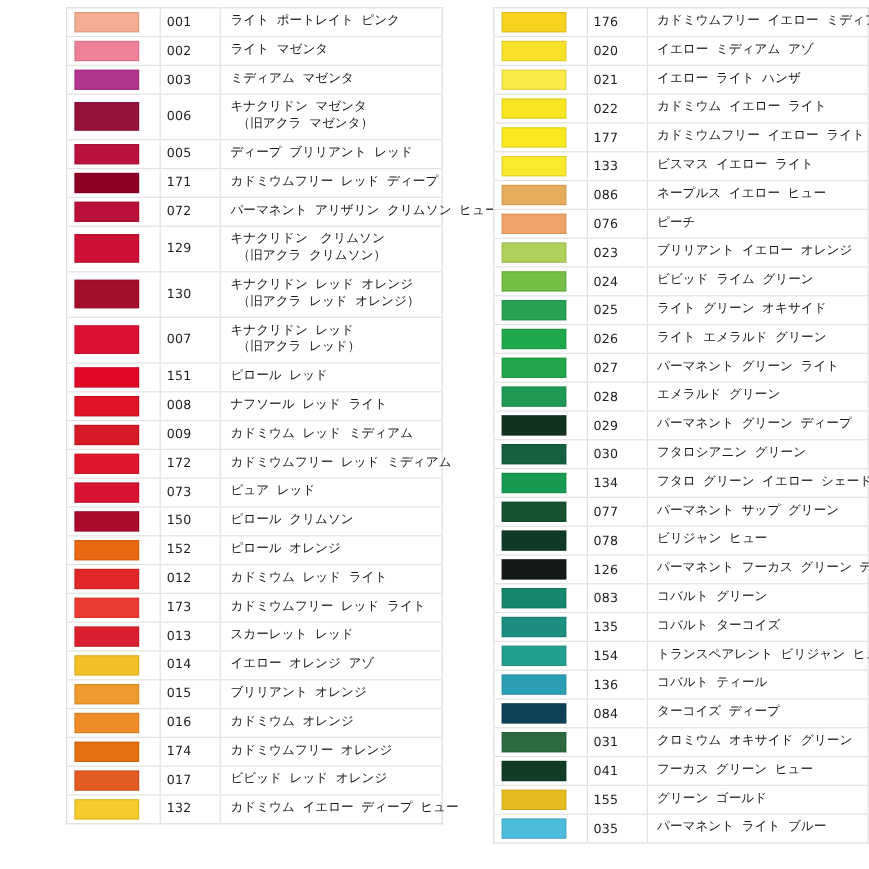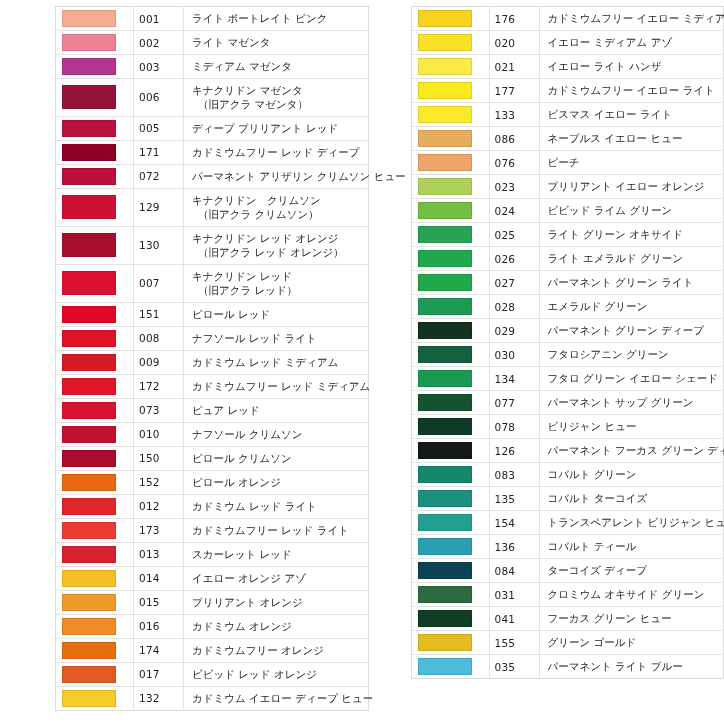--- a/index.html
+++ b/index.html
@@ -67,20 +67,21 @@
     border-right: 1px solid #e2e2e2;
     letter-spacing: 0.2px;
   }
   td.name-cell {
     padding: 2px 4px 2px 8px;
     vertical-align: middle;
     font-size: 10.5px;
     color: #1a1a1a;
     line-height: 1.38;
     white-space: nowrap;
+    font-family: Liberation Mono, monospace;
   }
   .swatch {
     display: block;
     width: 54px;
     height: 17px;
     border: 1px solid rgba(0,0,0,0.10);
     box-sizing: border-box;
   }
   tr.two-line .swatch {
     height: 24px;
@@ -205,27 +206,20 @@
             </tr>
             <tr>
               <td class="swatch-cell">
                 <span class="swatch" style="background: rgb(216, 18, 51);"></span>
               </td>
               <td class="code-cell">073</td>
               <td class="name-cell"><span>ピュア レッド</span></td>
             </tr>
             <tr>
               <td class="swatch-cell">
-                <span class="swatch" style="background: rgb(195, 16, 47);"></span>
-              </td>
-              <td class="code-cell">010</td>
-              <td class="name-cell"><span>ナフソール クリムソン</span></td>
-            </tr>
-            <tr>
-              <td class="swatch-cell">
                 <span class="swatch" style="background: rgb(171, 11, 44);"></span>
               </td>
               <td class="code-cell">150</td>
               <td class="name-cell"><span>ピロール クリムソン</span></td>
             </tr>
             <tr>
               <td class="swatch-cell">
                 <span class="swatch" style="background: rgb(233, 104, 17);"></span>
               </td>
               <td class="code-cell">152</td>
@@ -314,20 +308,27 @@
               </td>
               <td class="code-cell">020</td>
               <td class="name-cell"><span>イエロー ミディアム アゾ</span></td>
             </tr>
             <tr>
               <td class="swatch-cell">
                 <span class="swatch" style="background: rgb(250, 234, 71);"></span>
               </td>
               <td class="code-cell">021</td>
               <td class="name-cell"><span>イエロー ライト ハンザ</span></td>
+            </tr>
+            <tr>
+              <td class="swatch-cell">
+                <span class="swatch" style="background: rgb(250, 230, 34);"></span>
+              </td>
+              <td class="code-cell">022</td>
+              <td class="name-cell"><span>カドミウム イエロー ライト</span></td>
             </tr>
             <tr>
               <td class="swatch-cell">
                 <span class="swatch" style="background: rgb(251, 233, 31);"></span>
               </td>
               <td class="code-cell">177</td>
               <td class="name-cell"><span>カドミウムフリー イエロー ライト</span></td>
             </tr>
             <tr>
               <td class="swatch-cell">

